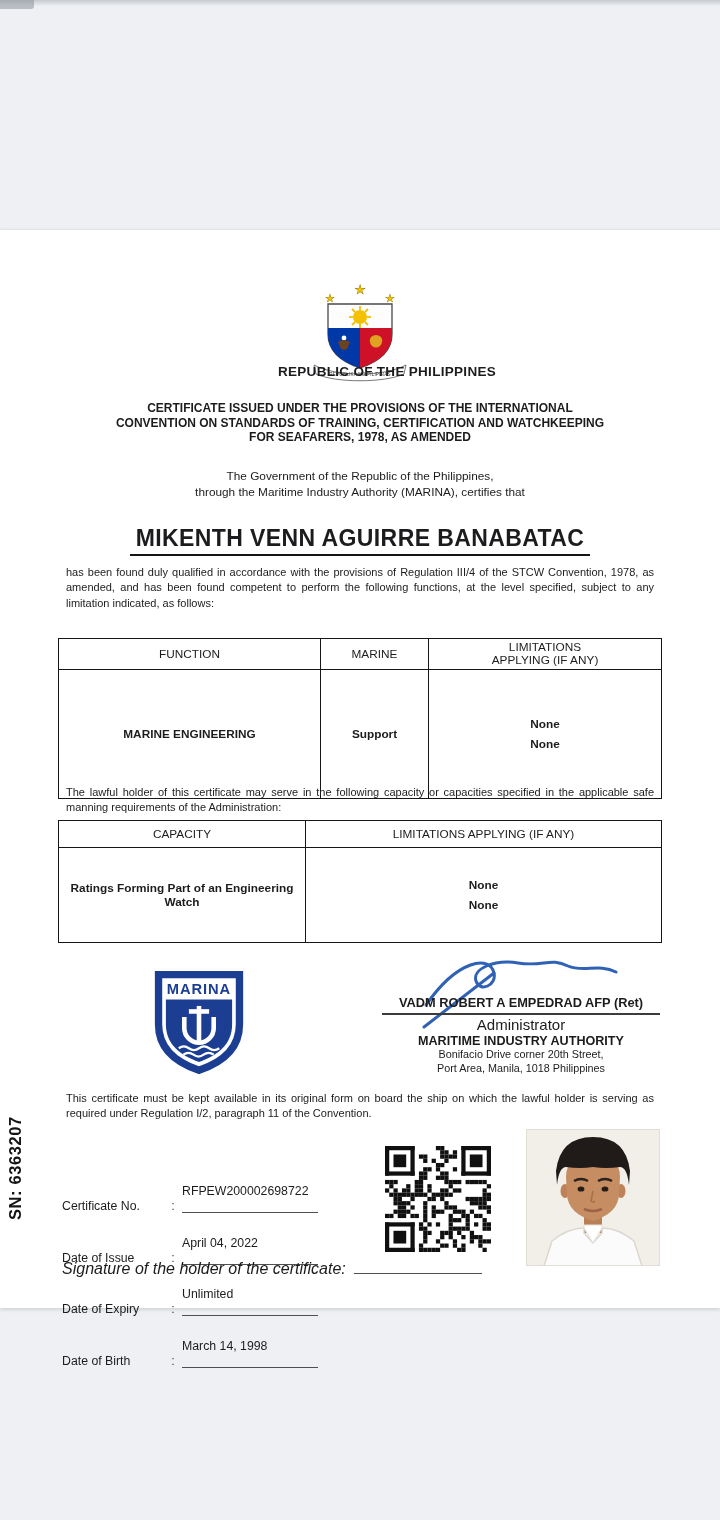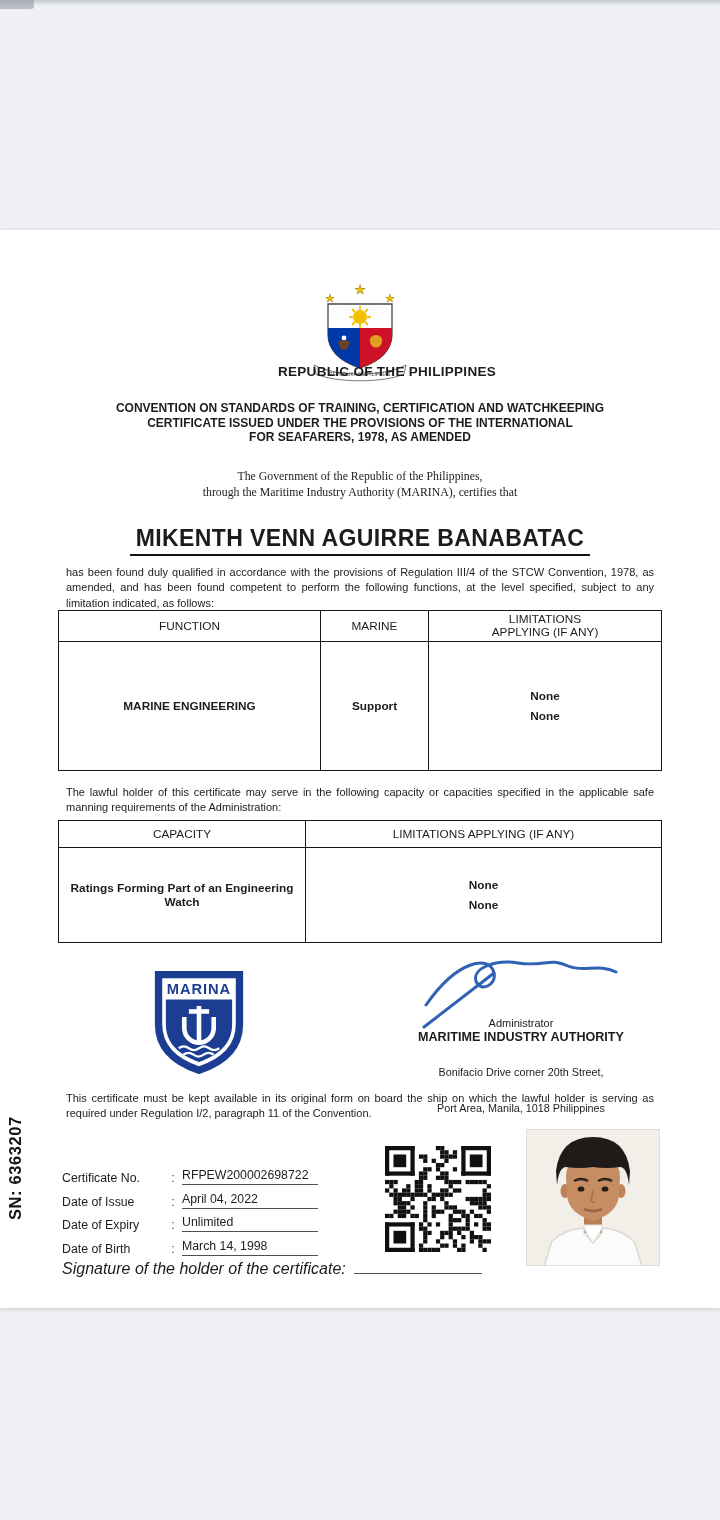--- a/index.html
+++ b/index.html
@@ -18,64 +18,64 @@
   .paper{position:absolute;left:0;top:230px;width:720px;height:1078px;
     background:#ffffff;box-shadow:0 1px 4px rgba(40,45,55,.20);}
 
   
   .seal{position:absolute;left:50%;top:48px;transform:translateX(-50%);width:120px;height:88px;}
   .country{position:absolute;left:0;top:134px;width:100%;text-align:center;
     font-size:13.5px;font-weight:bold;letter-spacing:.3px;padding-left:27px;}
   .cert-title{position:absolute;left:40px;right:40px;top:171px;text-align:center;
     font-size:12px;font-weight:bold;line-height:14.6px;}
   .intro{position:absolute;left:40px;right:40px;top:239px;text-align:center;
-    font-size:11.8px;line-height:15.6px;font-family:Liberation Serif, serif;}
+    font-size:11.8px;line-height:15.6px;}
   .holder-name-wrap{position:absolute;left:0;top:283px;width:100%;text-align:center;margin-top:12px;}
   .holder-name{display:inline-block;font-size:23px;font-weight:bold;letter-spacing:.4px;
     border-bottom:2.5px solid #141414;padding:0 6px 2px 6px;}
 
   
   .para{position:absolute;left:62px;right:62px;margin:4px;
     font-size:11px;line-height:15.4px;text-align:justify;}
   .p-qual{top:331px;}
   .p-cap{top:551px;}
   .p-keep{top:857px;}
 
   
   .tbl{position:absolute;left:58px;width:604px;border-collapse:collapse;
     font-size:11.8px;table-layout:fixed;}
   .tbl th,.tbl td{border:1.6px solid #161616;text-align:center;vertical-align:middle;padding:2px;}
   .tbl th{font-weight:normal;line-height:13px;}
-  .tbl-function{top:380px;}
+  .tbl-function{top:408px;}
   .tbl-function th{height:26px;}
   .tbl-function td{height:124px;font-weight:bold;}
   .tbl-capacity{top:590px;}
   .tbl-capacity th{height:22px;border-radius:9px;}
   .tbl-capacity td{height:90px;font-weight:bold;line-height:14px;}
   .none-stack div{margin:6px 0;font-weight:bold;}
 
   
   .marina-logo{position:absolute;left:153px;top:741px;width:92px;height:100px;}
   .signatory{position:absolute;left:382px;top:765px;width:278px;text-align:center;}
   .signature-svg{position:absolute;left:14px;top:-50px;width:246px;height:86px;pointer-events:none;}
   .sig-name{font-size:12.8px;font-weight:bold;border-bottom:2px solid #3c3c3c;
     padding-bottom:3px;position:relative;}
-  .sig-title{margin-top:22px;font-size:11px;}
+  .sig-title{margin-top:1px;font-size:15px;}
   .sig-org{font-size:12.6px;font-weight:bold;margin-top:1px;}
-  .sig-addr{font-size:10.8px;line-height:13.8px;margin-top:22px;}
+  .sig-addr{font-size:10.8px;line-height:13.8px;}
 
   
   .sn-vertical{position:absolute;left:6px;top:862px;height:128px;
     writing-mode:vertical-rl;transform:rotate(180deg);
     font-size:16.5px;font-weight:bold;letter-spacing:.6px;color:#141414;}
   .details{position:absolute;left:62px;top:938px;width:256px;font-size:12.3px;}
   .detail-row{display:flex;align-items:flex-end;margin-bottom:6.5px;}
   .d-label{width:102px;}
   .d-colon{width:18px;text-align:center;color:#444;}
-  .d-value{flex:1;border-bottom:1.7px solid #4f4f4f;padding-bottom:2px;}
+  .d-value{flex:1;border-bottom:1.7px solid #4f4f4f;padding-bottom:14px;margin-top:16px;}
   .qr{position:absolute;left:385px;top:916px;width:106px;height:106px;background:#fff;}
   .photo{position:absolute;left:526px;top:899px;width:134px;height:137px;}
   .holder-sign{position:absolute;left:62px;top:1030px;display:flex;
     font-size:16px;font-style:italic;}
   .sign-line{width:128px;border-bottom:1.7px solid #4f4f4f;margin-left:8px;height:13px;}
 </style>
 </head>
 <body>
 
 <div class="stage">
@@ -120,22 +120,22 @@
           </g>
         </g>
         <path d="M14,87 C36,99 84,99 106,87 L104,96 C84,105 36,105 16,96 Z" fill="#ffffff" stroke="#555" stroke-width="0.8"></path>
         <text x="60" y="97.5" text-anchor="middle" font-size="4.6" letter-spacing="0.2" fill="#333">REPUBLIKA NG PILIPINAS</text>
       </svg>
     </div>
 
     <div class="country">REPUBLIC OF THE PHILIPPINES</div>
 
     <div class="cert-title">
+      <div>CERTIFICATE ISSUED UNDER THE PROVISIONS OF THE INTERNATIONAL</div>
       <div>CONVENTION ON STANDARDS OF TRAINING, CERTIFICATION AND WATCHKEEPING</div>
-      <div>CERTIFICATE ISSUED UNDER THE PROVISIONS OF THE INTERNATIONAL</div>
       <div>FOR SEAFARERS, 1978, AS AMENDED</div>
     </div>
 
     <div class="intro">
       <div>The Government of the Republic of the Philippines,</div>
       <div>through the Maritime Industry Authority (MARINA), certifies that</div>
     </div>
 
     <div class="holder-name-wrap">
       <span class="holder-name">MIKENTH VENN AGUIRRE BANABATAC</span>
@@ -216,20 +216,21 @@
       </svg>
     </div>
 
     <div class="signatory">
       <svg class="signature-svg" viewBox="0 0 246 86" aria-hidden="true">
         <g stroke="#2f62b5" stroke-width="3" fill="none" stroke-linecap="round">
           <path d="M30,60 C62,14 94,10 98,28 C101,40 84,48 80,36 C76,24 98,14 122,18 C148,22 154,12 172,21 C188,28 202,18 220,27"></path>
           <path d="M98,28 L28,82"></path>
         </g>
       </svg>
+      <div class="sig-name">VADM ROBERT A EMPEDRAD AFP (Ret)</div>
       <div class="sig-title">Administrator</div>
       <div class="sig-org">MARITIME INDUSTRY AUTHORITY</div>
       <div class="sig-addr">Bonifacio Drive corner 20th Street,</div>
       <div class="sig-addr">Port Area, Manila, 1018 Philippines</div>
     </div>
 
     <p class="para p-keep">This certificate must be kept available in its original form on board the ship on which the lawful holder is serving as required under Regulation I/2, paragraph 11 of the Convention.</p>
 
     <div class="sn-vertical">SN: 6363207</div>
 

